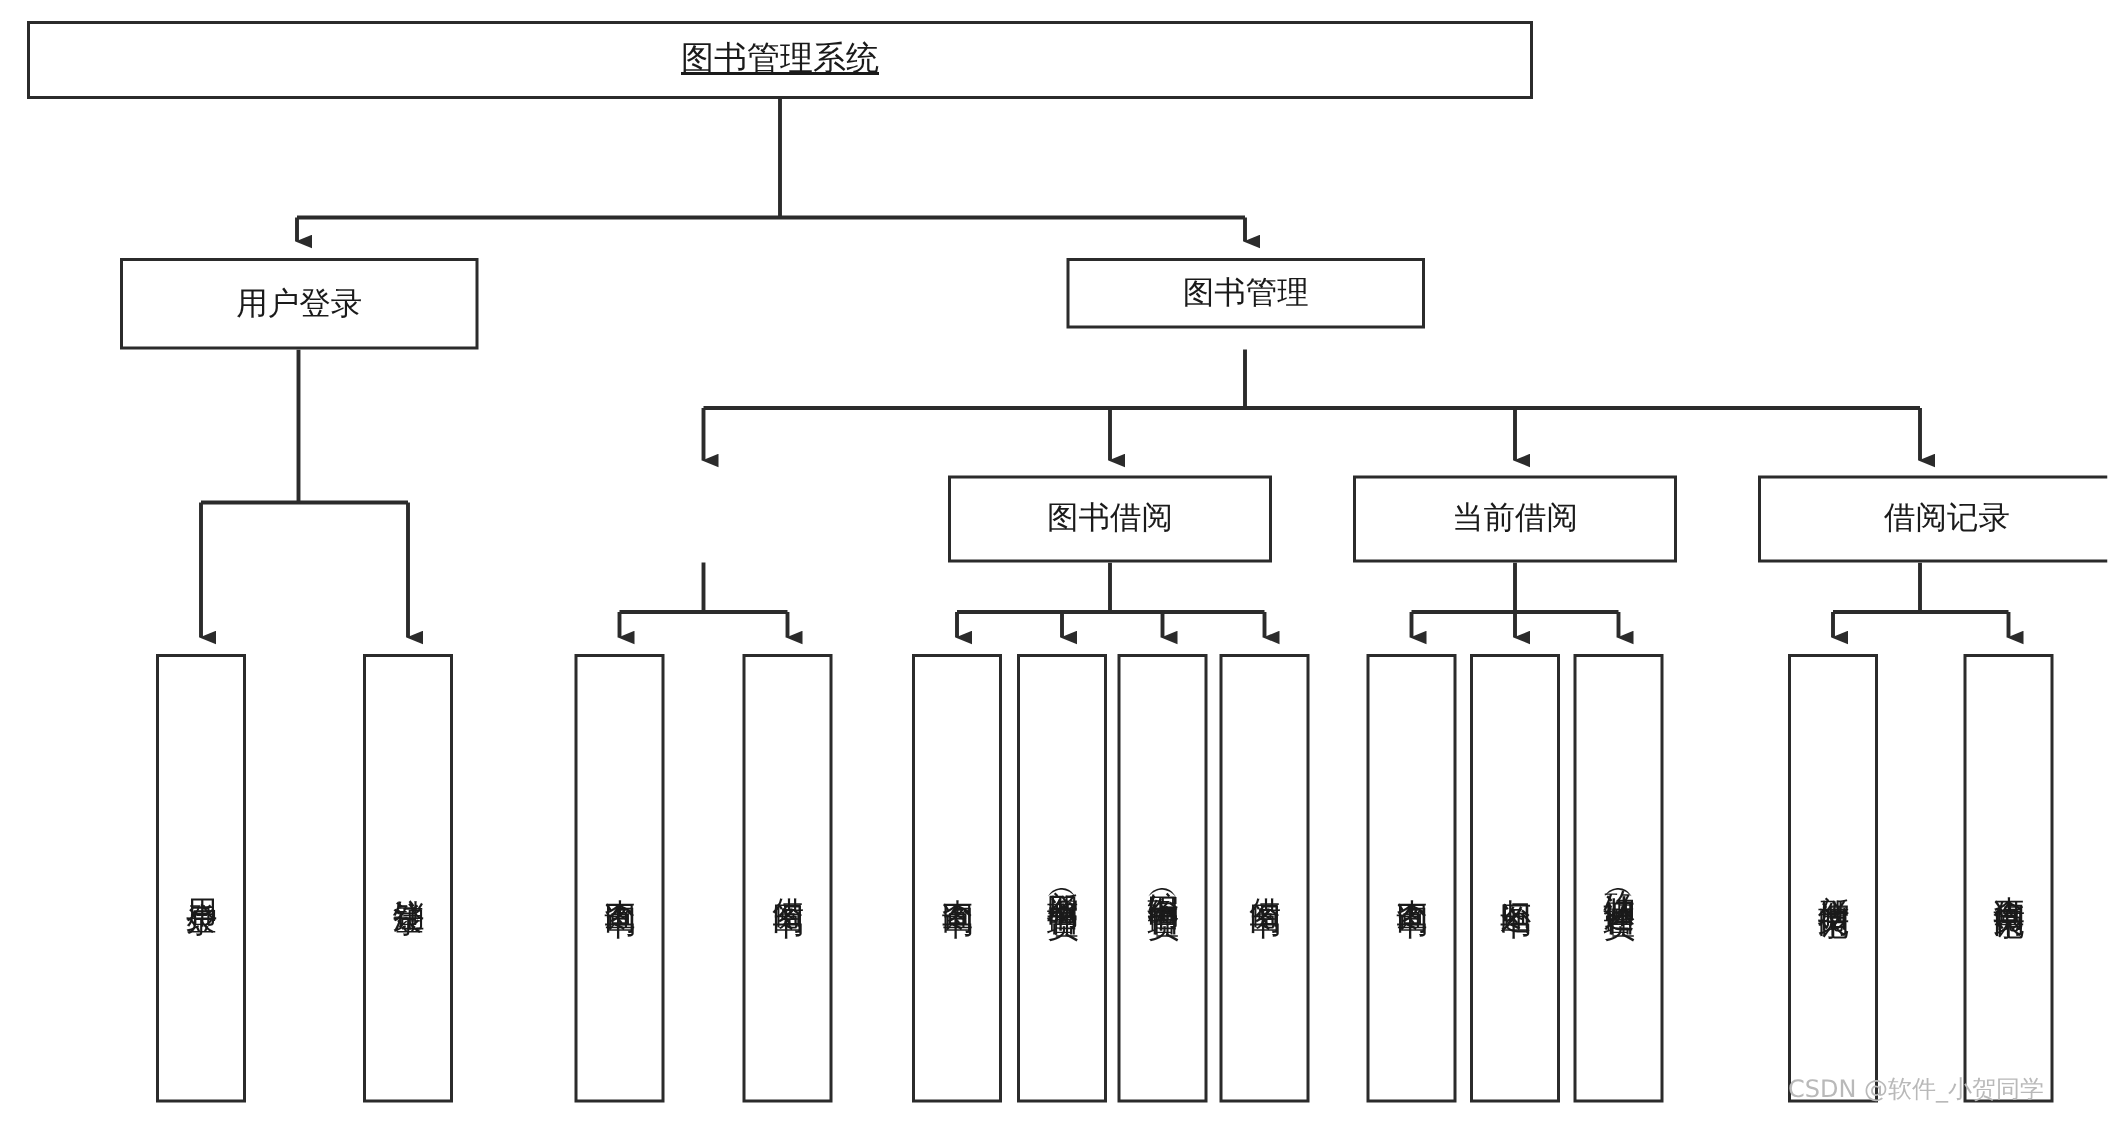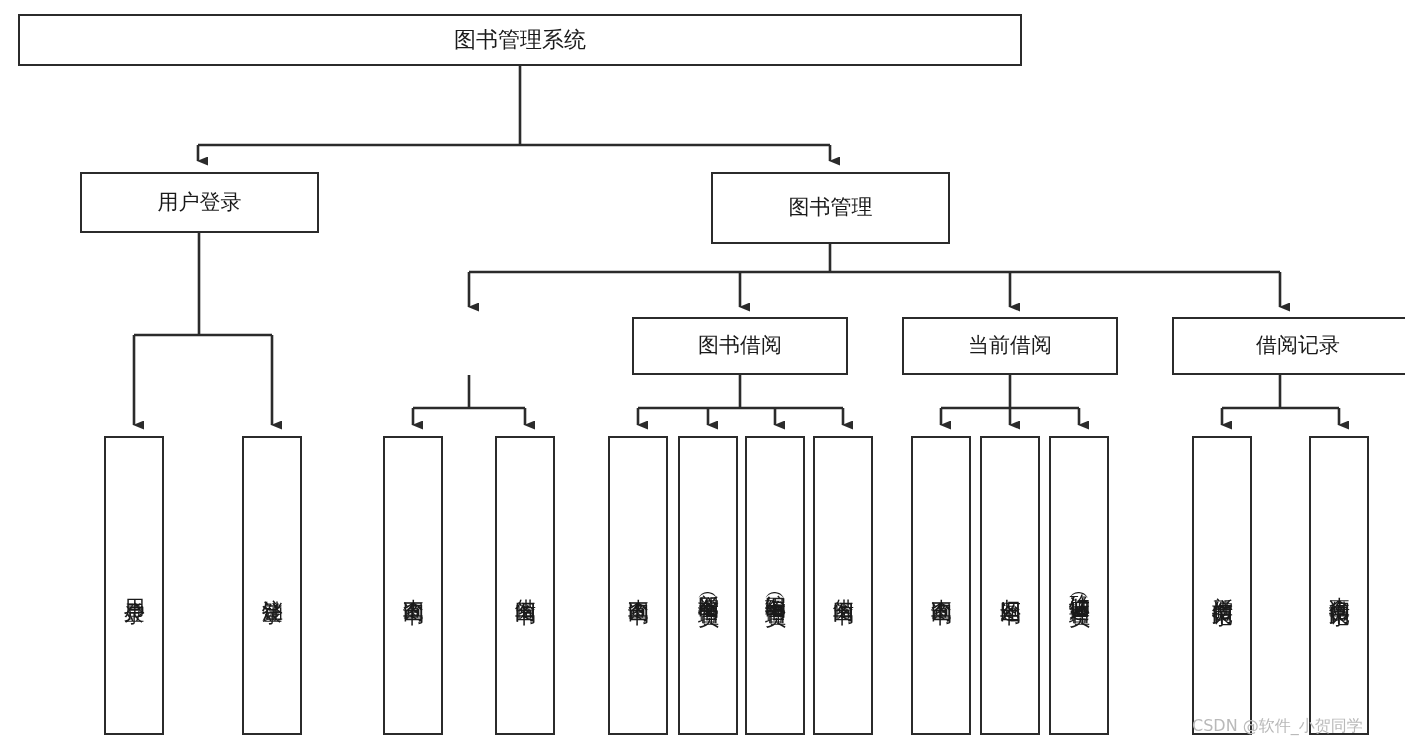--- a/index.html
+++ b/index.html
@@ -38,20 +38,21 @@
     color: #1a1a1a;
     text-align: center;
     line-height: 1.12;
     white-space: nowrap;
   }
   .node.horiz .lbl {
     font-size: 21px;
   }
   .node.root .lbl {
     font-size: 22px;
+    text-decoration: underline;
   }
   .node.vert {
     align-items: center;
     justify-content: center;
   }
   .node.vert .lbl {
     writing-mode: vertical-rl;
     text-orientation: upright;
     font-size: 21px;
     letter-spacing: 2px;
@@ -123,21 +124,21 @@
     </g>
   </svg>
 
   <div class="node root horiz" style="left:18px; top:14px; width:1004px; height:52px;">
     <span class="lbl">图书管理系统</span>
   </div>
 
   <div class="node horiz" style="left:80px; top:172px; width:239px; height:61px;">
     <span class="lbl">用户登录</span>
   </div>
-  <div class="node horiz" style="left:711px; top:172px; width:239px; height:72px;">
+  <div class="node horiz" style="left:711px; top:172px; width:239px; height:47px;">
     <span class="lbl">图书管理</span>
   </div>
 
   <div class="node horiz" style="left:632px; top:317px; width:216px; height:58px;">
     <span class="lbl">图书借阅</span>
   </div>
   <div class="node horiz" style="left:902px; top:317px; width:216px; height:58px;">
     <span class="lbl">当前借阅</span>
   </div>
   <div class="node horiz" style="left:1172px; top:317px; width:252px; height:58px;">

